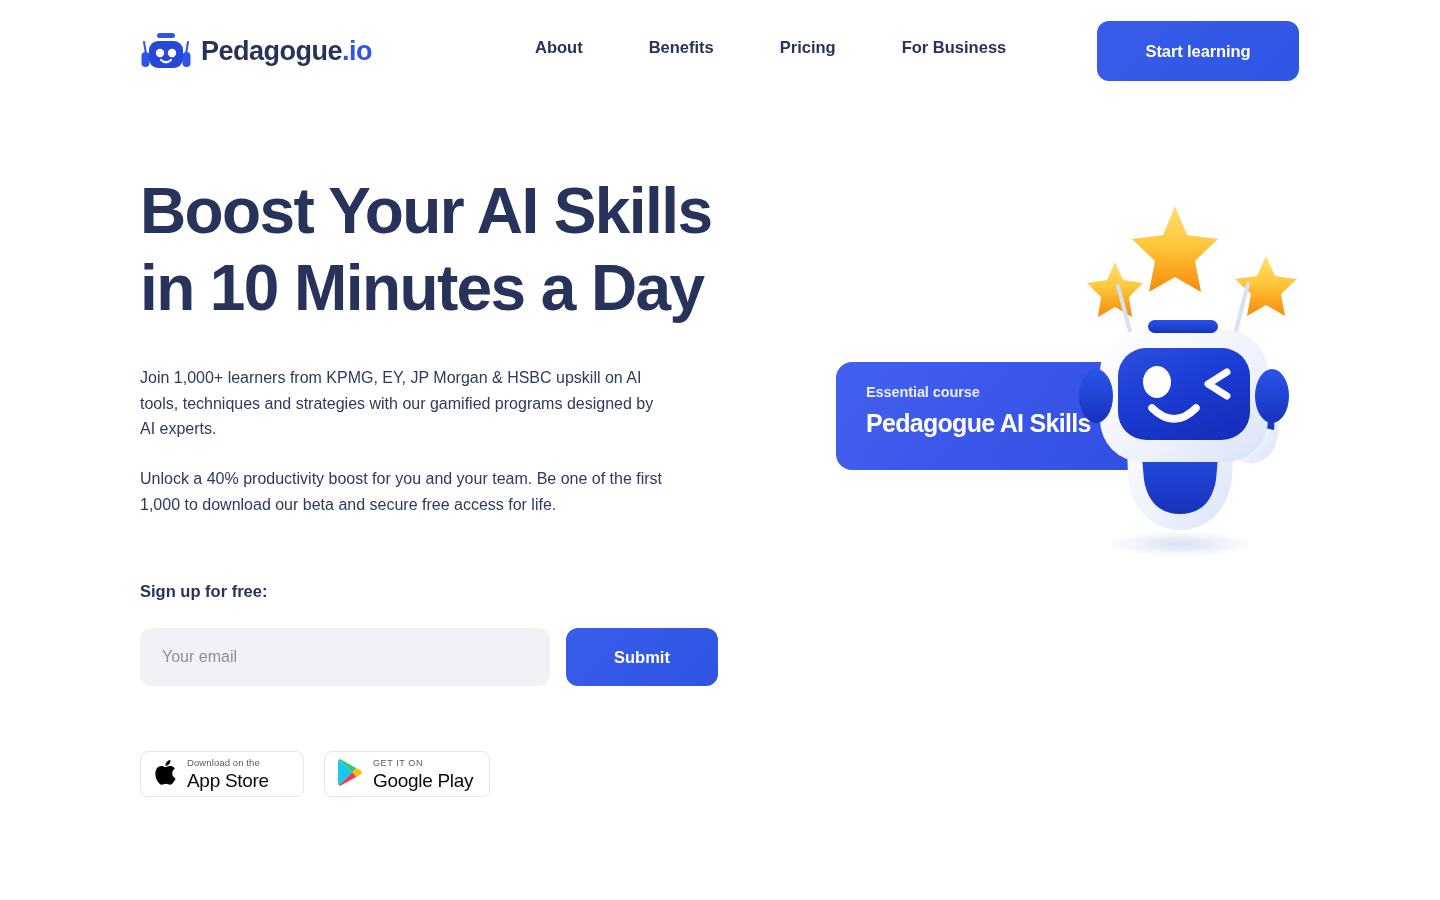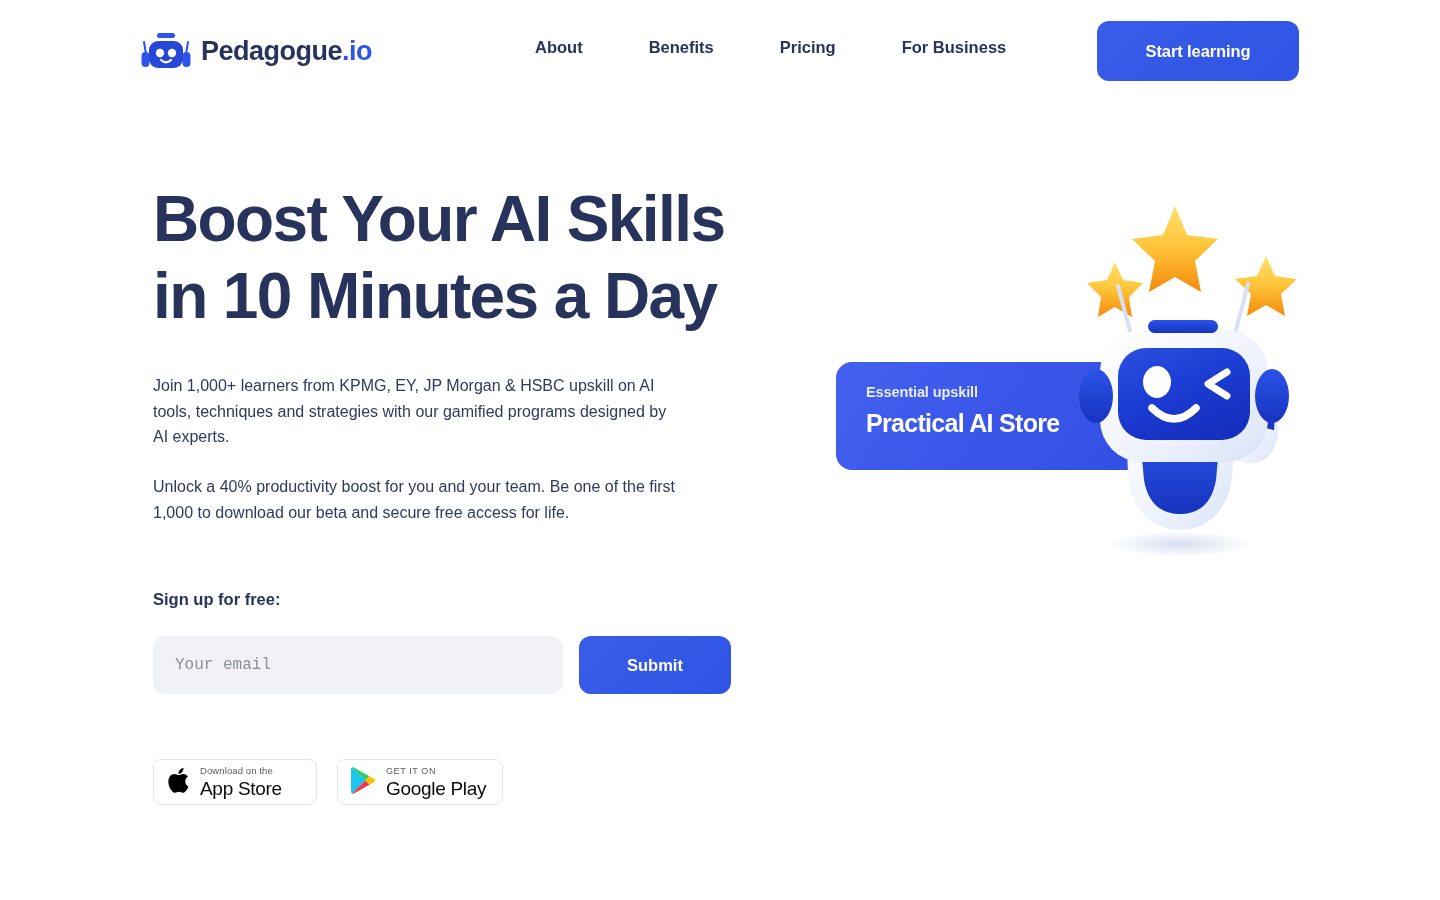--- a/index.html
+++ b/index.html
@@ -40,21 +40,21 @@
   .cta-btn {
     position: absolute; left: 1097px; top: 21px;
     width: 202px; height: 60px; border: none; border-radius: 12px;
     background: linear-gradient(135deg, #3A5CEA 0%, #3458E6 50%, #3055E4 100%);
     color: #fff; font-size: 16.5px; font-weight: 700;
     font-family: "Liberation Sans", sans-serif;
     cursor: pointer; letter-spacing: -0.1px;
   }
 
   
-  .hero-left { position: absolute; left: 140px; top: 181px; width: 620px; margin-left: 13px; }
+  .hero-left { position: absolute; left: 140px; top: 173px; width: 620px; }
   .headline {
     font-size: 64px; line-height: 77px; font-weight: 700;
     color: #28335C; letter-spacing: -1.6px; width: 600px;
   }
   .para {
     margin-top: 0; font-size: 16px; line-height: 25.5px;
     color: #2E3A5E; width: 525px;
   }
   .para1 { position: absolute; top: 192px; left: 0; }
   .para2 { position: absolute; top: 293px; left: 0; }
@@ -65,21 +65,21 @@
   }
 
   .form-row {
     position: absolute; top: 455px; left: 0;
     display: flex; align-items: center; gap: 16px;
   }
   .email-input {
     width: 410px; height: 58px; border: none; border-radius: 12px;
     background: #F1F2F5; padding: 12px 22px;
     font-size: 16px; color: #28335C;
-    font-family: Liberation Mono, monospace; outline: none;
+    font-family: Liberation Sans, sans-serif; outline: none;
   }
   .email-input::placeholder { color: #8A8F9E; }
   .submit-btn {
     width: 152px; height: 58px; border: none; border-radius: 12px;
     background: linear-gradient(135deg, #3A5CEA 0%, #3458E6 55%, #2F53E3 100%);
     color: #fff; font-size: 16.5px; font-weight: 700;
     font-family: "Liberation Sans", sans-serif; cursor: pointer;
   }
 
   .badges {
@@ -203,22 +203,22 @@
           <span class="badge-big">Google Play</span>
         </span>
       </div>
 
     </div>
   </div>
 
   <div class="hero-right">
 
     <div class="course-card">
-      <div class="course-eyebrow">Essential upskill</div>
-      <div class="course-title">Practical AI Store</div>
+      <div class="course-eyebrow">Essential course</div>
+      <div class="course-title">Pedagogue AI Skills</div>
     </div>
 
     <div class="mascot">
       <svg width="270" height="400" viewBox="0 0 270 400">
         <defs>
           <linearGradient id="starG" x1="0" y1="0" x2="0" y2="1">
             <stop offset="0%" stop-color="#FFE070"></stop>
             <stop offset="45%" stop-color="#FFC73C"></stop>
             <stop offset="100%" stop-color="#F58A0B"></stop>
           </linearGradient>

